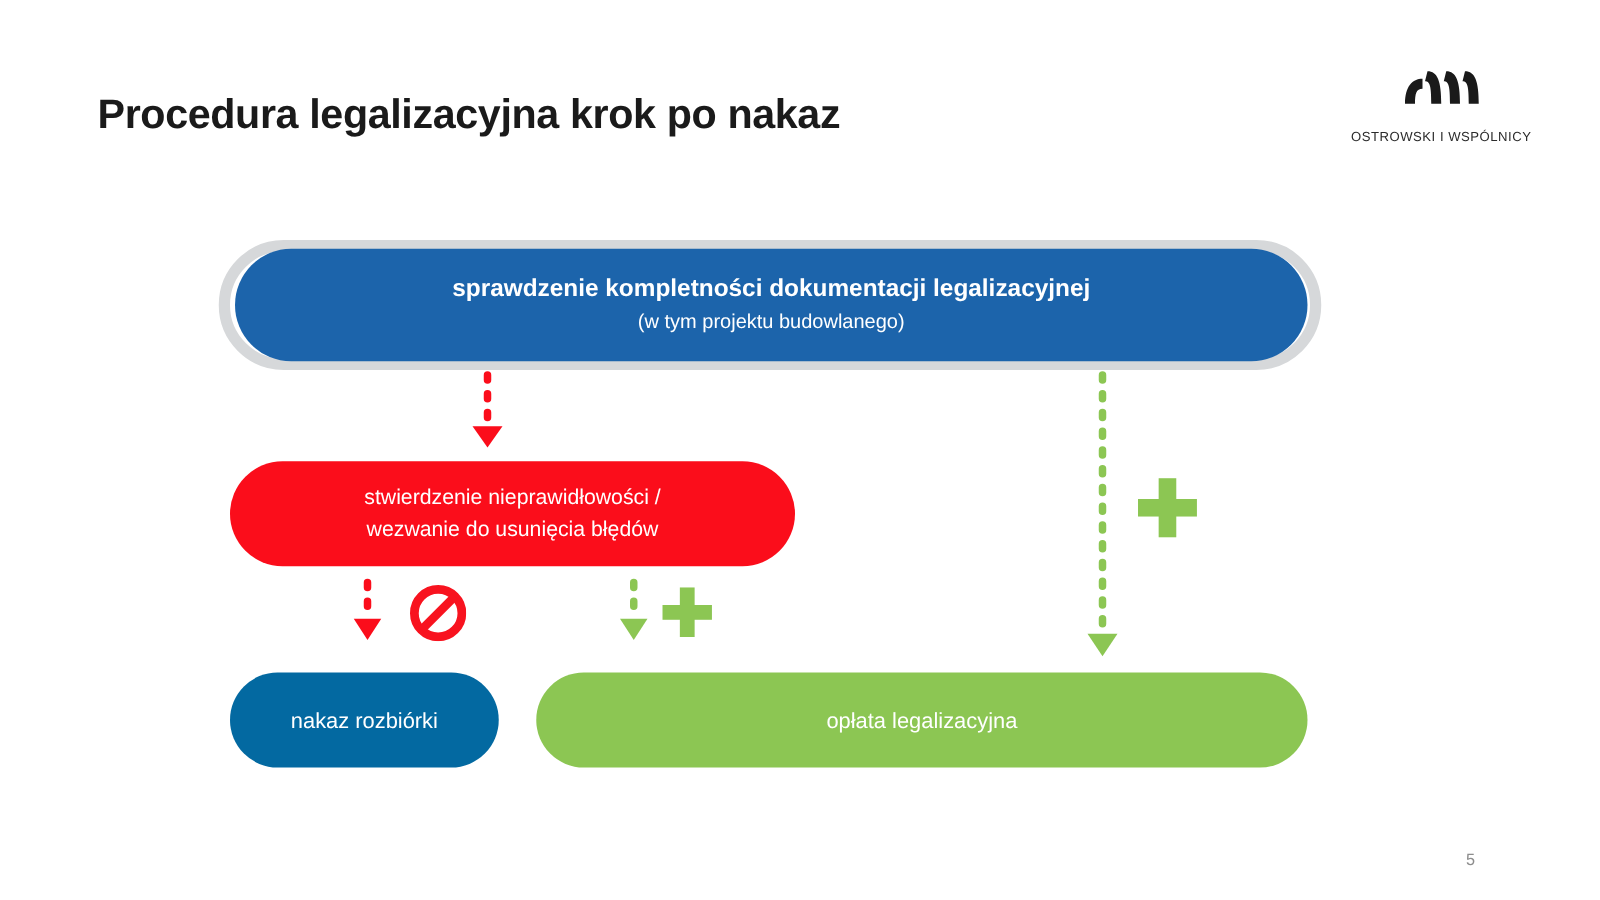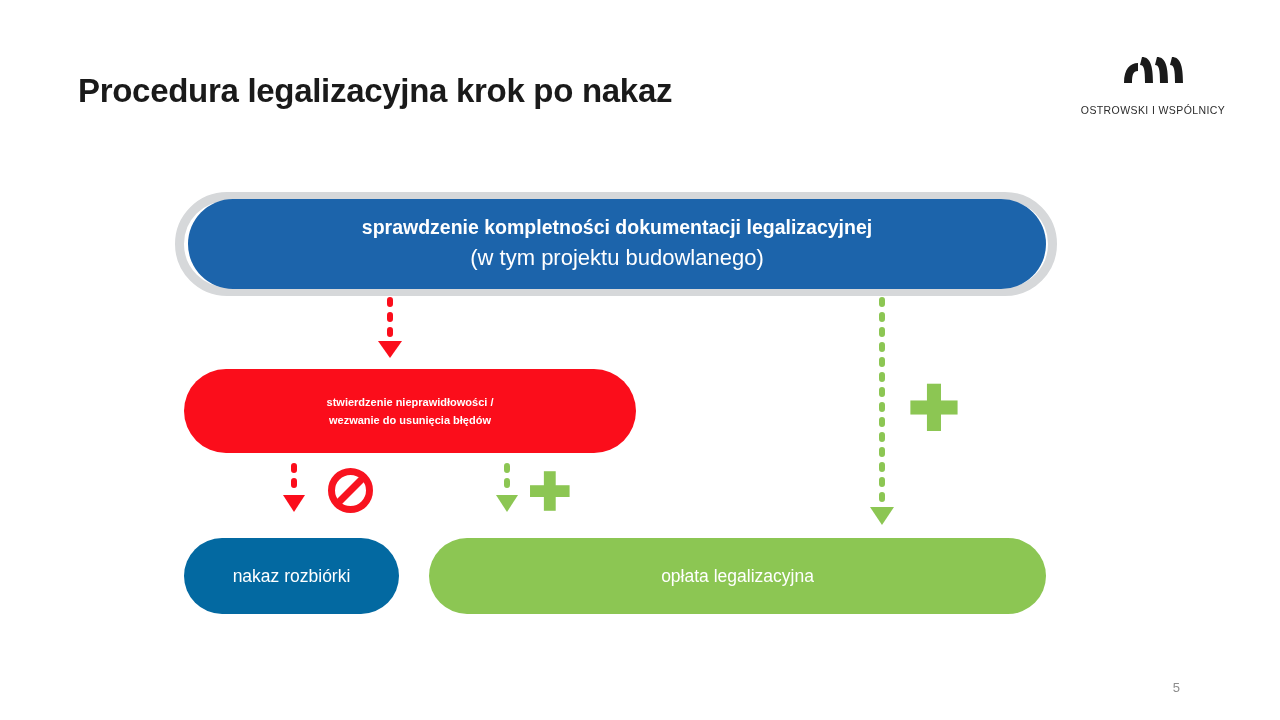--- a/index.html
+++ b/index.html
@@ -93,35 +93,34 @@
     height: 90px;
     background: #1c64ab;
     border-radius: 45px;
     flex-direction: column;
   }
   .node-top .line1 {
     font-size: 19.5px;
     font-weight: bold;
   }
   .node-top .line2 {
-    font-size: 22px;
+    font-size: 16px;
     font-weight: normal;
     margin-top: 4px;
   }
 
   .node-red-mid {
     left: 184px;
     top: 369px;
     width: 452px;
     height: 84px;
     background: #fb0d1b;
     border-radius: 42px;
     flex-direction: column;
-    font-size: 11px;
-    font-weight: bold;
+    font-size: 17px;
   }
   .node-red-mid .line2 { margin-top: 3px; }
 
   .node-red-bottom {
     left: 184px;
     top: 538px;
     width: 215px;
     height: 76px;
     background: #0369a1;
     border-radius: 38px;

